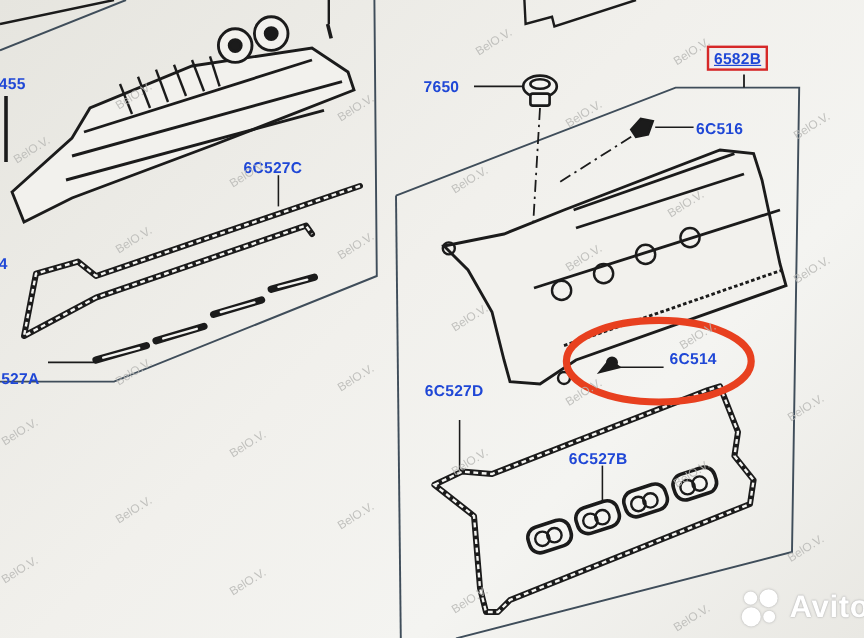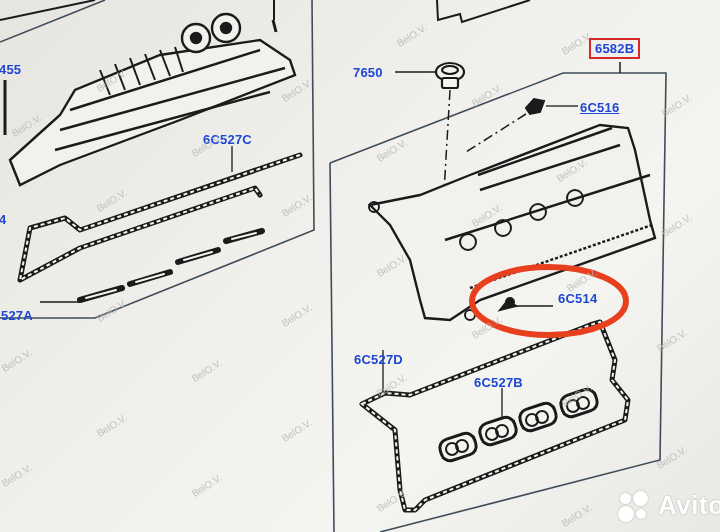--- a/index.html
+++ b/index.html
@@ -1,20 +1,20 @@
 <!DOCTYPE html>
 <html><head>
 <meta charset="utf-8">
 <style>
   html,body{margin:0;padding:0;}
   body{width:720px;height:532px;overflow:hidden;background:#ecebe6;position:relative;font-family:"Liberation Sans",sans-serif;}
   .canvas{position:absolute;left:0;top:0;width:720px;height:532px;background:linear-gradient(135deg,#e6e5df 0%,#f1f0ec 45%,#f4f4f1 70%,#e9e8e3 100%);}
   svg.art{position:absolute;left:0;top:0;}
   .callout{position:absolute;color:#1f47d6;font-weight:bold;font-size:13px;letter-spacing:0.2px;white-space:nowrap;line-height:1;}
-  .callout.boxed{border:2px solid #d62828;padding:2px 4px;background:#f1eeee;}
+  .callout.boxed{border:2px solid #d62828;padding:2px 4px;background:#f1eeee;text-decoration:underline;}
   .wm{position:absolute;color:#b9b9b6;font-size:10px;transform:rotate(-32deg);white-space:nowrap;opacity:0.85;}
   .avito{position:absolute;left:618px;top:490px;display:flex;align-items:center;gap:6px;}
   .avito-text{color:#ffffff;font-size:26px;font-weight:bold;text-shadow:0 0 2px #bdbdbd,0 0 1px #9e9e9e;letter-spacing:0.5px;}
   .avito-dots{position:relative;width:34px;height:30px;}
   .avito-dots span{position:absolute;border-radius:50%;background:#ffffff;box-shadow:0 0 2px #a9a9a9;}
 </style>
 </head>
 <body>
 
 <div class="canvas">
@@ -149,23 +149,23 @@
     <ellipse cx="549" cy="301" rx="77" ry="34" fill="none" stroke="#e8401f" stroke-width="6"></ellipse>
   </svg>
 
   <div class="callout" style="left:-1px;top:63px;">455</div>
   <div class="callout" style="left:203px;top:133px;">6C527C</div>
   <div class="callout" style="left:-1px;top:213px;">4</div>
   <div class="callout" style="left:1px;top:309px;text-align:center;">527A</div>
 
   <div class="callout boxed" style="left:589px;top:38px;">6582B</div>
   <div class="callout" style="left:353px;top:66px;">7650</div>
-  <div class="callout" style="left:580px;top:101px;text-decoration:underline;">6C516</div>
+  <div class="callout" style="left:580px;top:101px;">6C516</div>
   <div class="callout" style="left:558px;top:292px;">6C514</div>
-  <div class="callout" style="left:354px;top:353px;">6C527D</div>
+  <div class="callout" style="left:354px;top:319px;">6C527D</div>
   <div class="callout" style="left:474px;top:376px;">6C527B</div>
 
   <div class="wm" style="left:95px;top:75px;">BelO.V.</div>
   <div class="wm" style="left:280px;top:85px;">BelO.V.</div>
   <div class="wm" style="left:10px;top:120px;">BelO.V.</div>
   <div class="wm" style="left:190px;top:140px;">BelO.V.</div>
   <div class="wm" style="left:95px;top:195px;">BelO.V.</div>
   <div class="wm" style="left:280px;top:200px;">BelO.V.</div>
   <div class="wm" style="left:95px;top:305px;">BelO.V.</div>
   <div class="wm" style="left:280px;top:310px;">BelO.V.</div>

